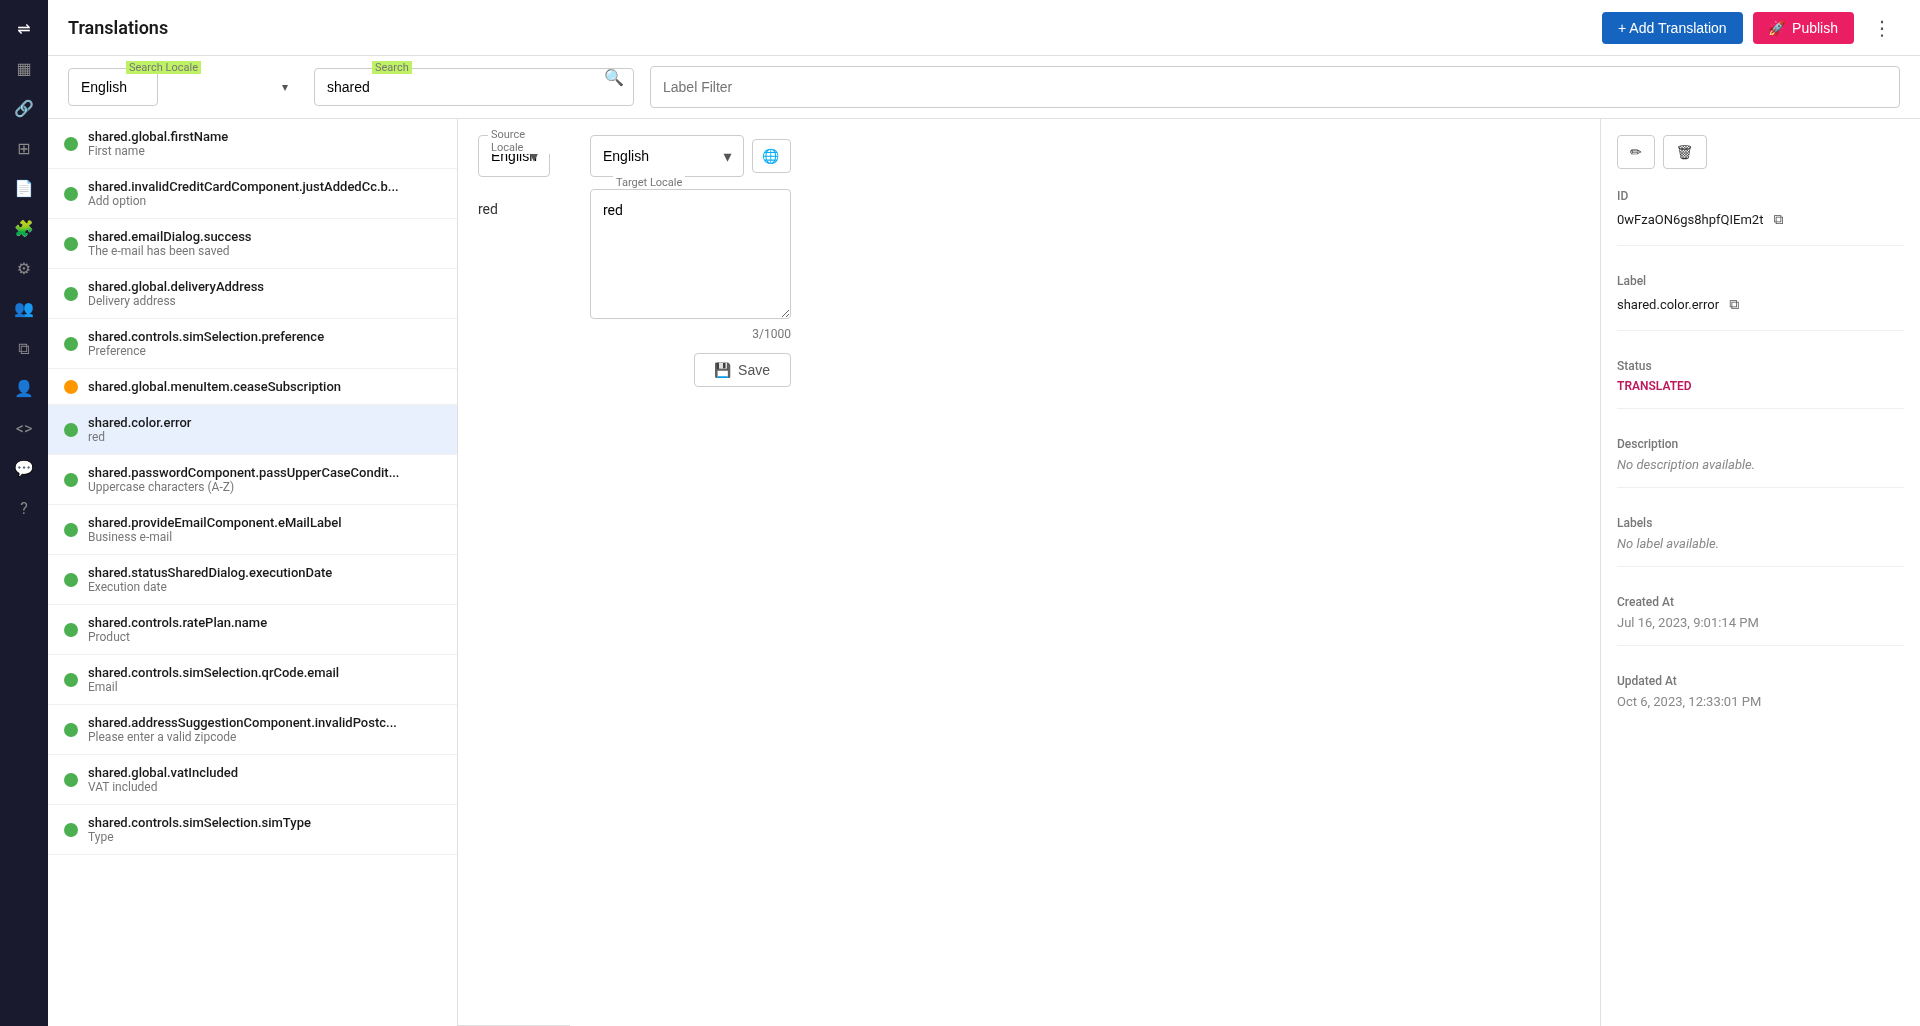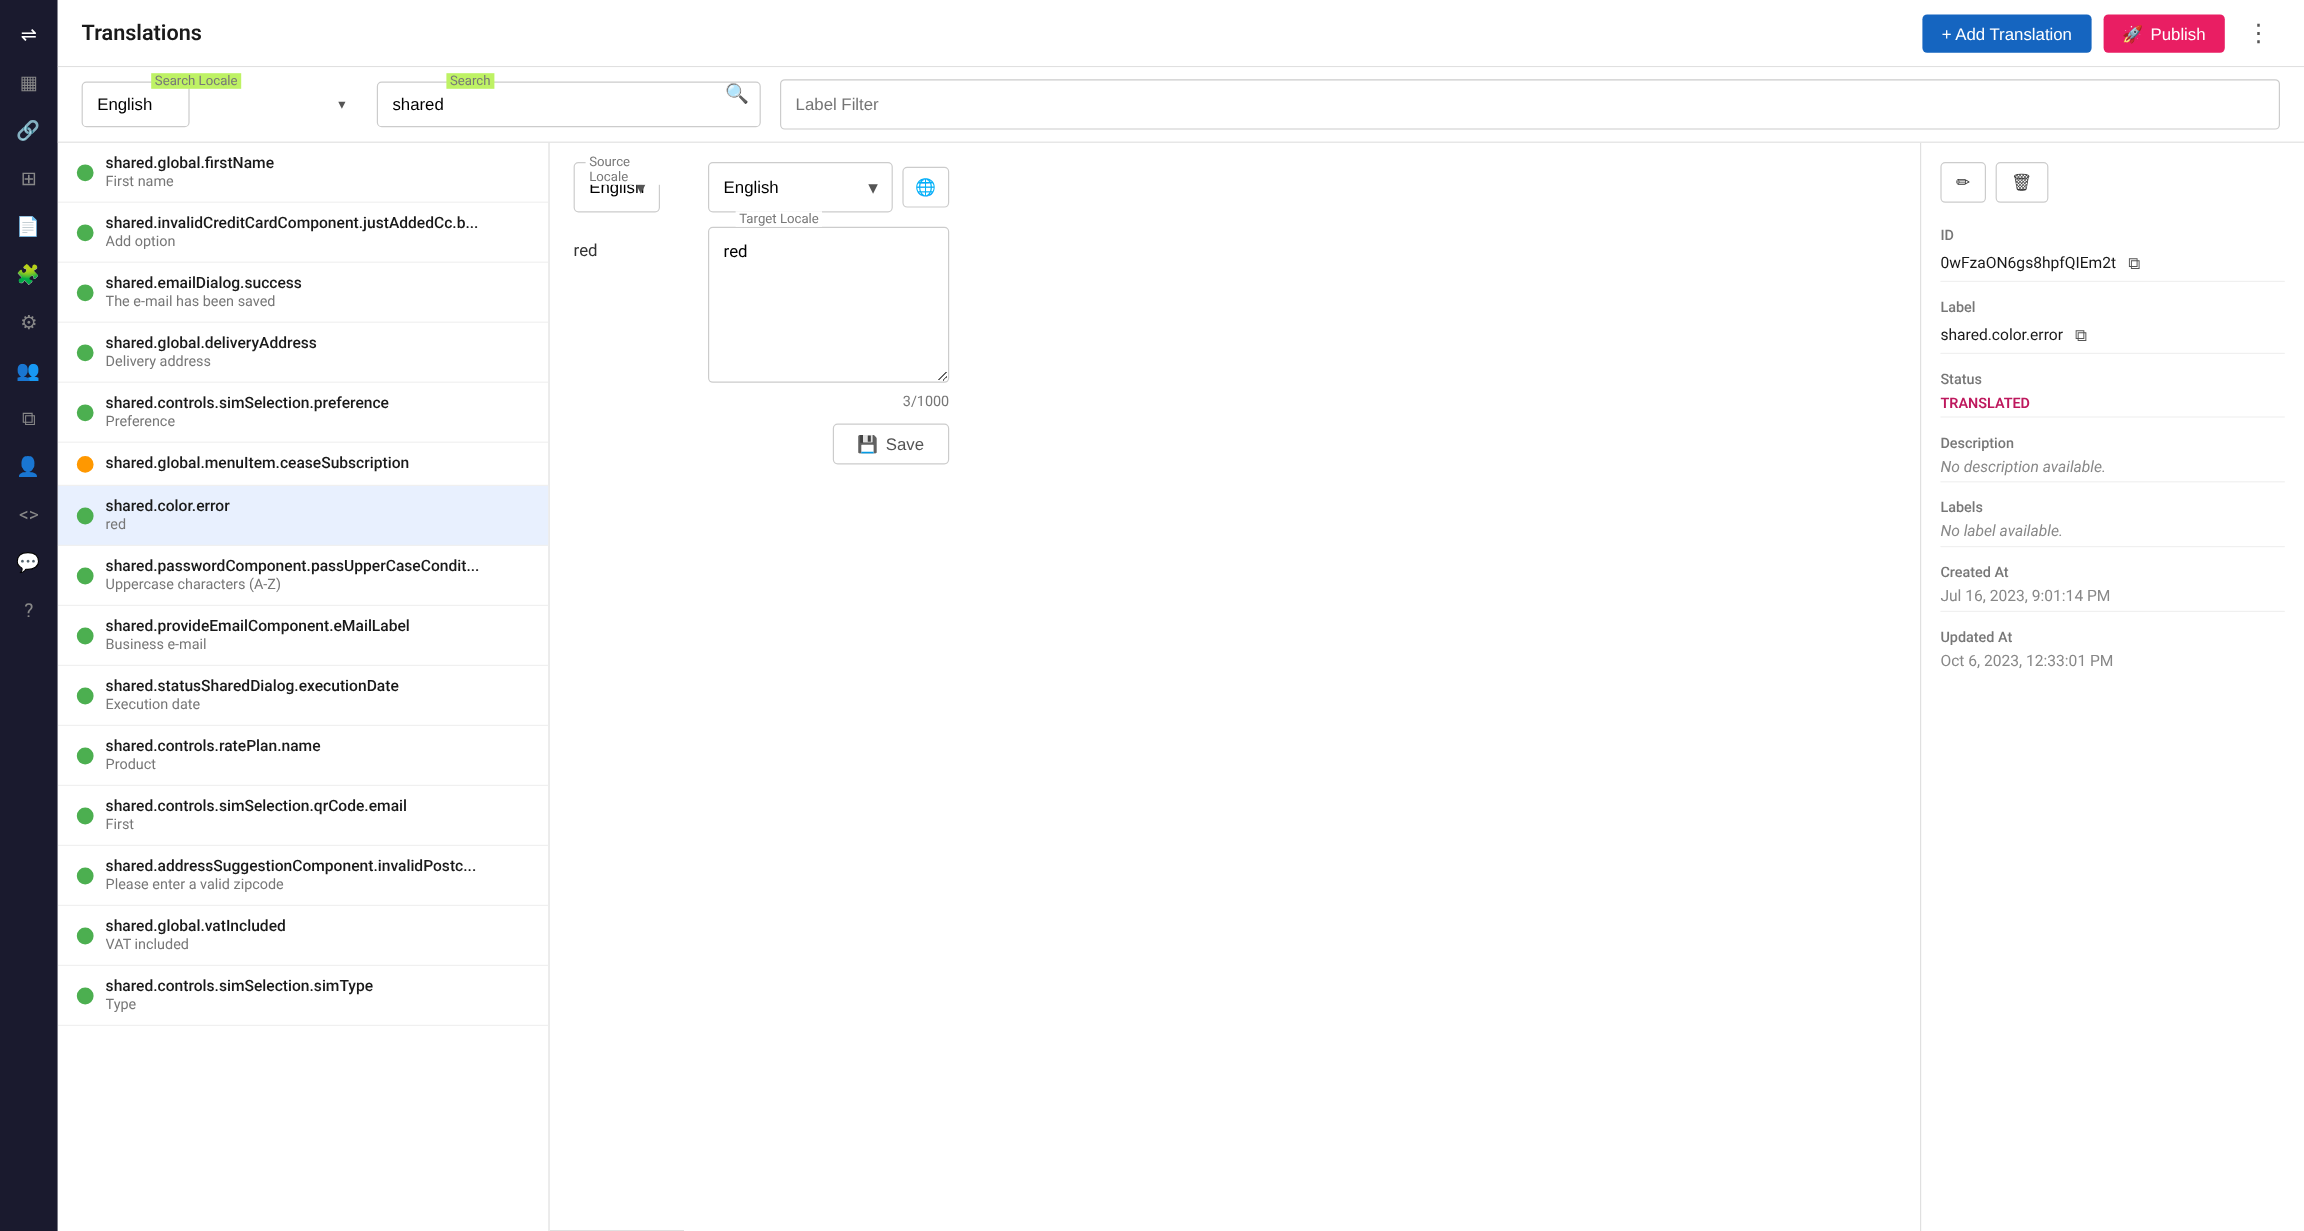--- a/index.html
+++ b/index.html
@@ -351,23 +351,23 @@
     .detail-icon-btn {
       background: #fff;
       border: 1px solid #ccc;
       border-radius: 4px;
       padding: 8px 12px;
       cursor: pointer;
       font-size: 14px;
       color: #333;
     }
     .detail-section {
-      margin-bottom: 14px;
+      margin-bottom: 28px;
       border-bottom: 1px solid #f0f0f0;
-      padding-bottom: 4px;
+      padding-bottom: 15px;
     }
     .detail-section:last-child { border-bottom: none; }
     .detail-label {
       font-size: 12px;
       color: #777;
       margin-bottom: 6px;
       font-weight: 500;
     }
     .detail-value {
       font-size: 13px;
@@ -556,21 +556,21 @@
       <div class="status-dot green"></div>
       <div class="item-content">
         <div class="item-key">shared.controls.ratePlan.name</div>
         <div class="item-value">Product</div>
       </div>
     </div>
           <div class="list-item">
       <div class="status-dot green"></div>
       <div class="item-content">
         <div class="item-key">shared.controls.simSelection.qrCode.email</div>
-        <div class="item-value">First</div>
+        <div class="item-value">Email</div>
       </div>
     </div>
           <div class="list-item">
       <div class="status-dot green"></div>
       <div class="item-content">
         <div class="item-key">shared.addressSuggestionComponent.invalidPostc...</div>
         <div class="item-value">Please enter a valid zipcode</div>
       </div>
     </div>
           <div class="list-item">

